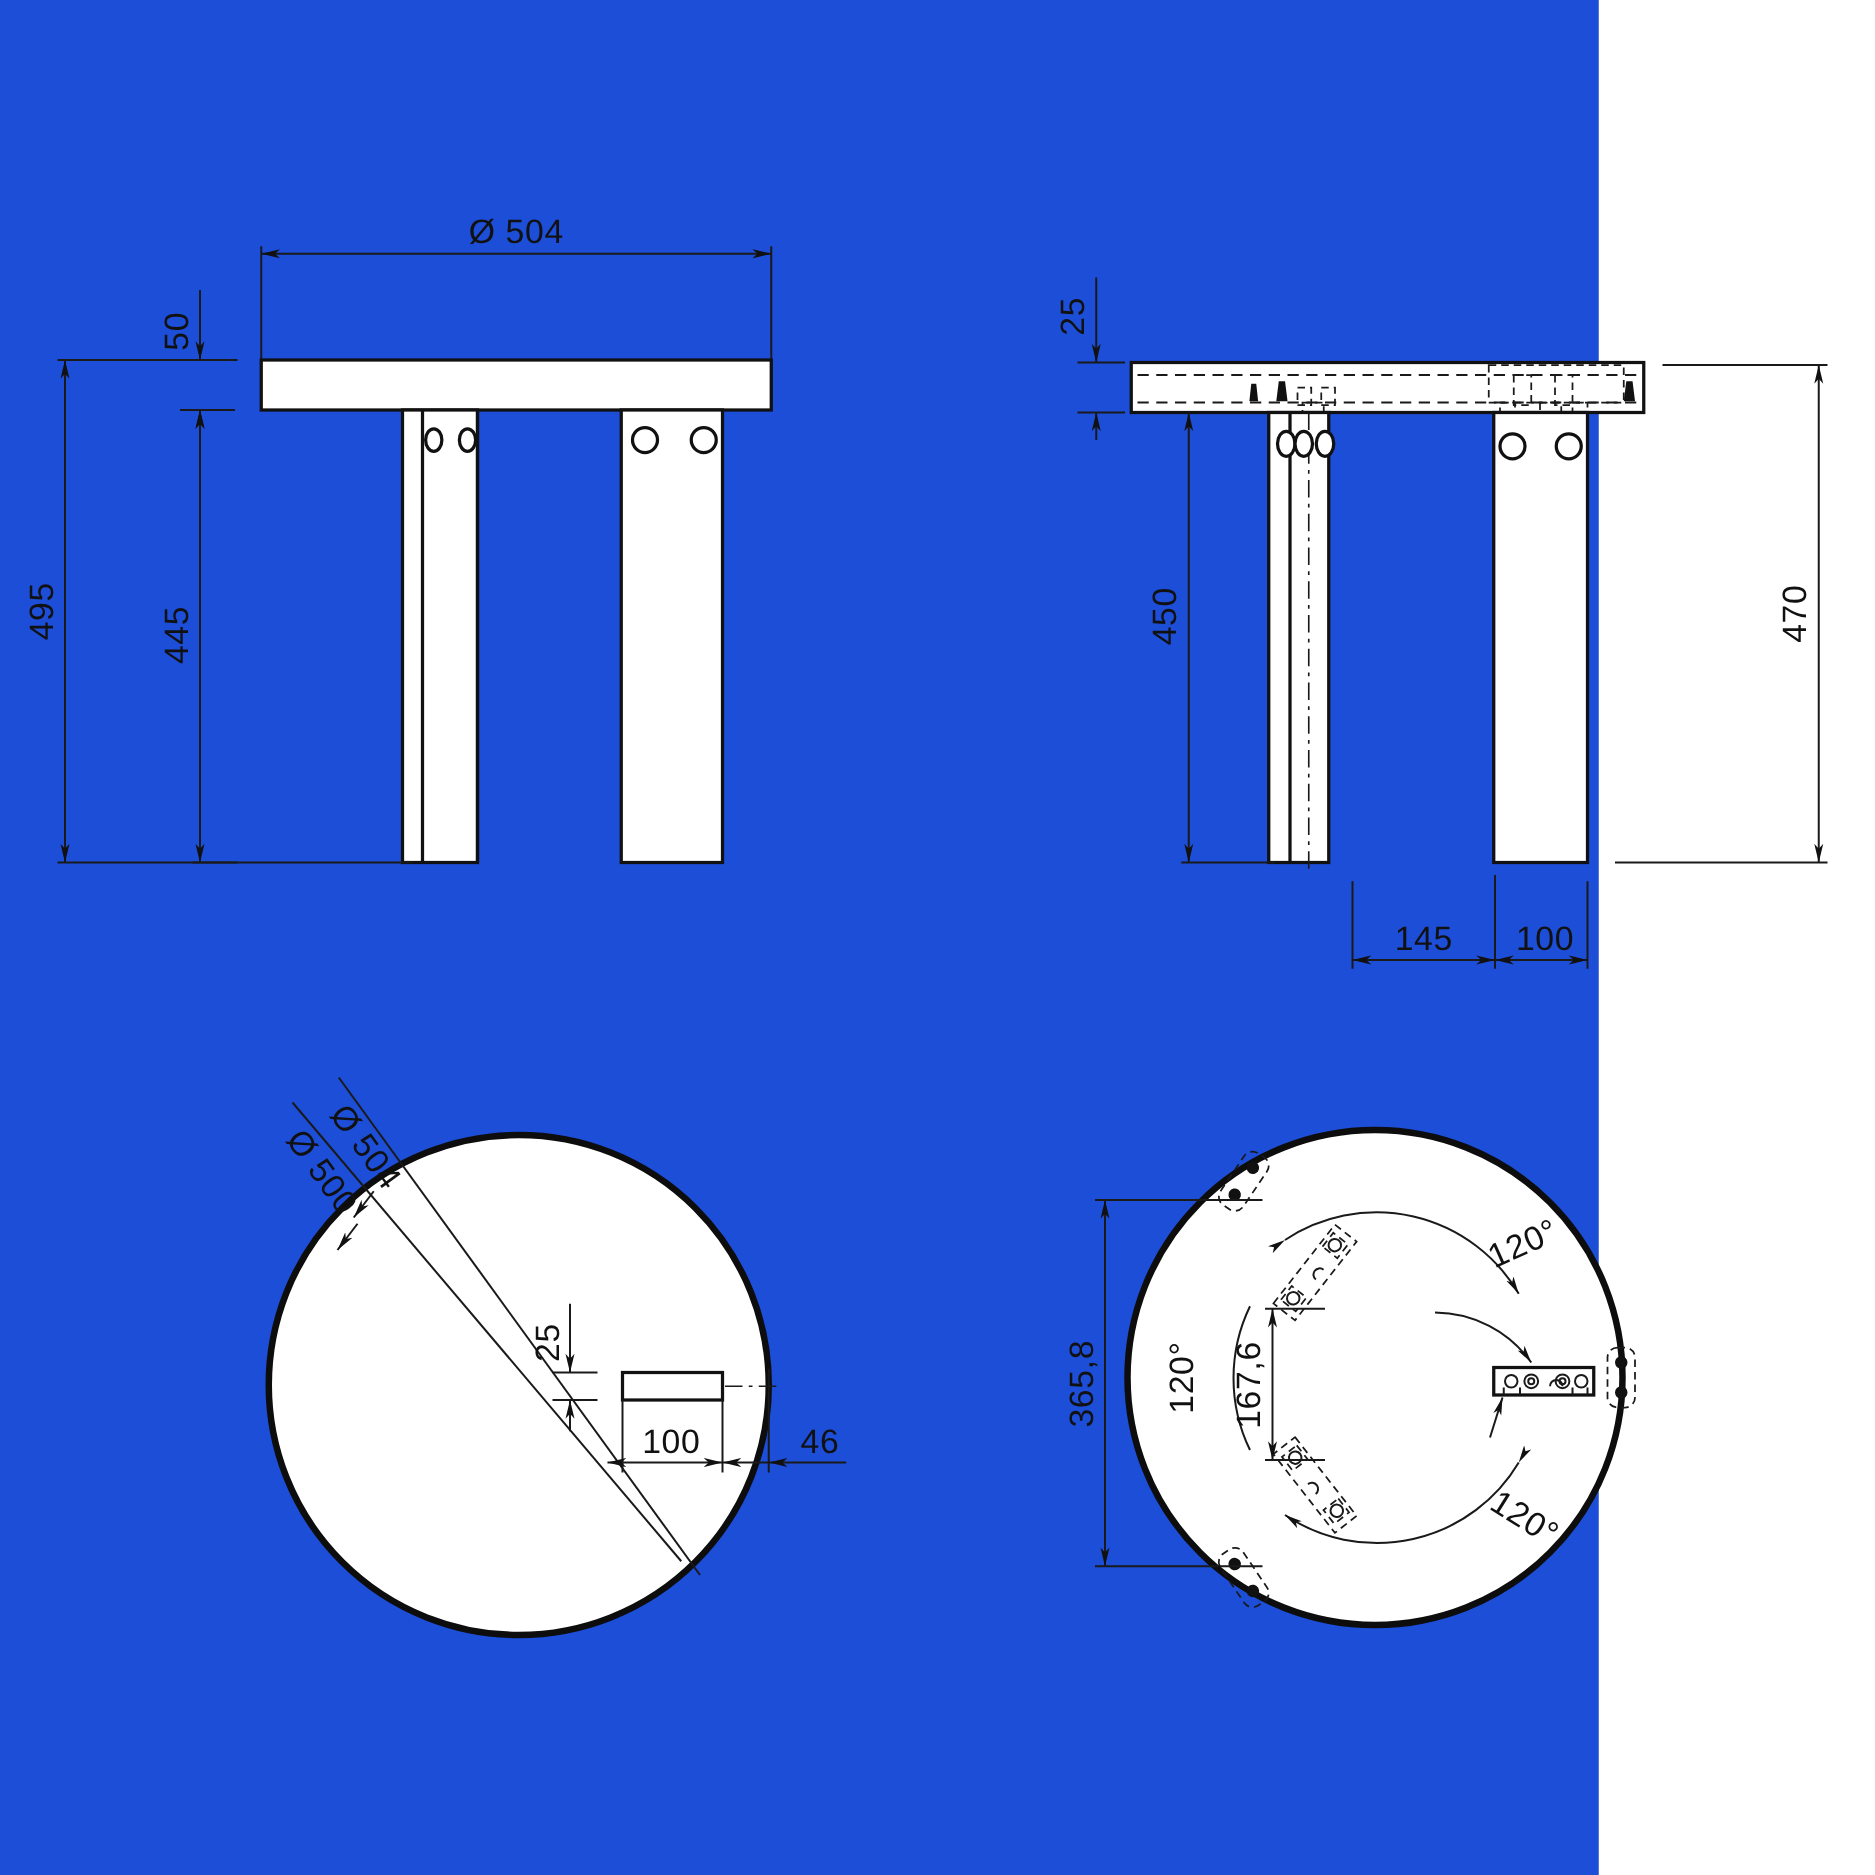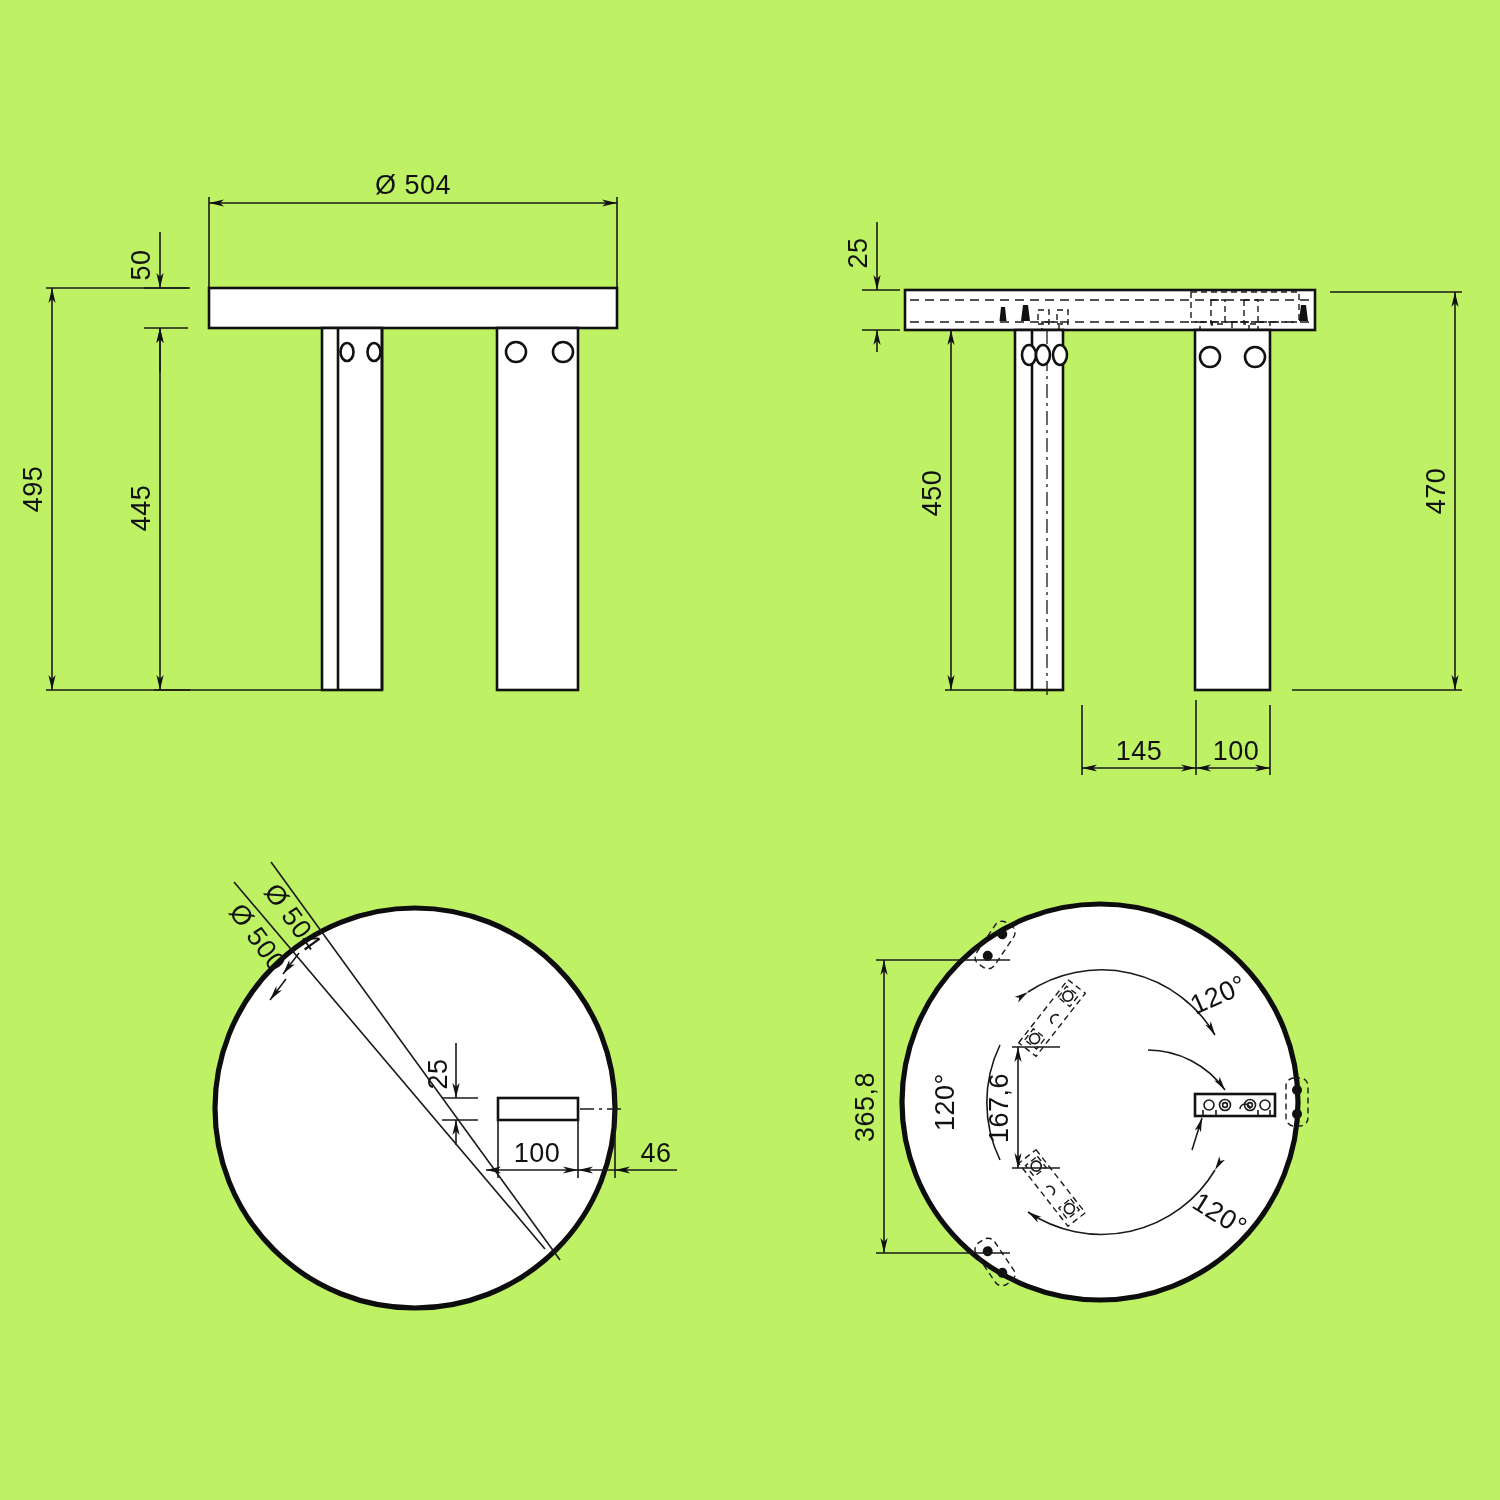--- a/index.html
+++ b/index.html
@@ -1,18 +1,18 @@
 <!DOCTYPE html>
 <html><head>
 <meta charset="utf-8">
 <style>
   html,body{margin:0;padding:0;background:#ffffff;}
   body{width:1500px;height:1500px;overflow:hidden;
        font-family:"Liberation Sans","DejaVu Sans",sans-serif;}
-  #sheet{position:relative;width:1500px;height:1500px;background:#bef264;}
+  #sheet{position:relative;width:1279px;height:1500px;background:#1d4ed8;}
   svg{display:block;}
   .thin{fill:none;stroke:#1a1a1a;stroke-width:1.6;}
   .med{fill:none;stroke:#111;stroke-width:2.6;}
   .thick{fill:none;stroke:#0d0d0d;stroke-width:5.2;}
   .dash{fill:none;stroke:#1a1a1a;stroke-width:1.6;stroke-dasharray:9 6;}
   .dashfine{fill:none;stroke:#1a1a1a;stroke-width:1.4;stroke-dasharray:6 4;}
   .center{fill:none;stroke:#1a1a1a;stroke-width:1.3;stroke-dasharray:14 5 3 5;}
   .fillblk{fill:#111;stroke:none;}
   .white{fill:#fff;}
   text{fill:#111;font-family:"Liberation Sans","DejaVu Sans",sans-serif;

